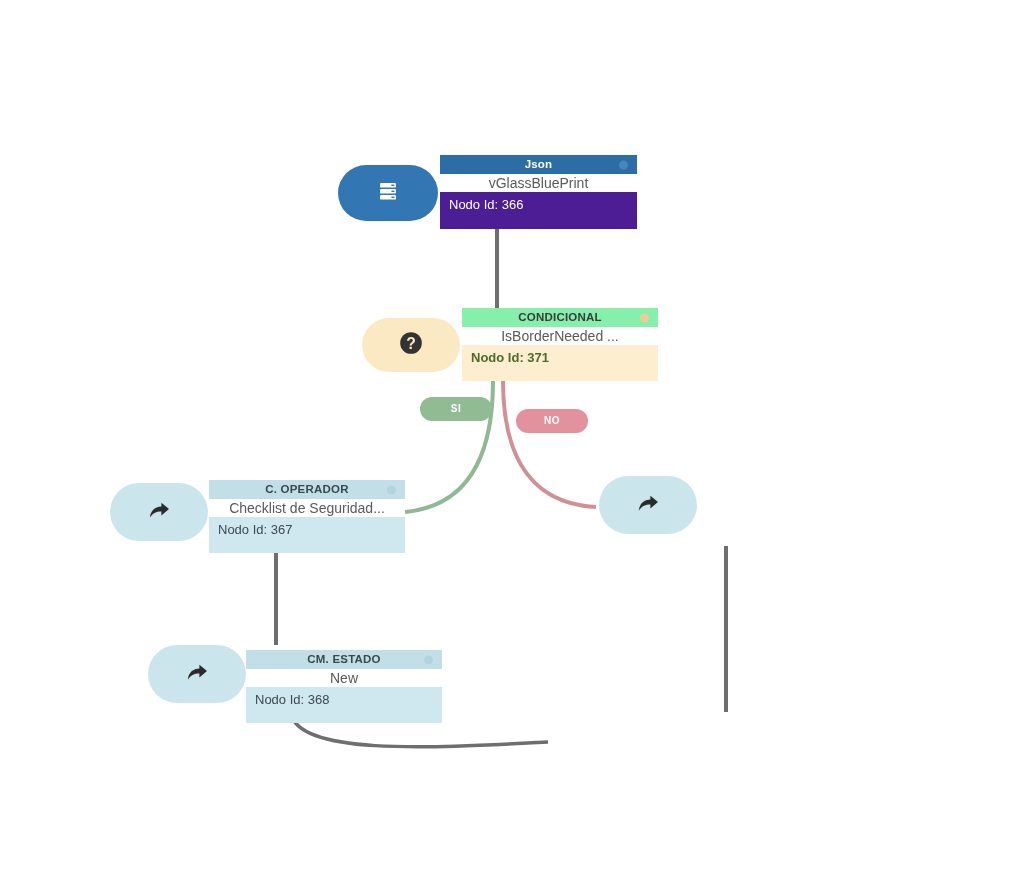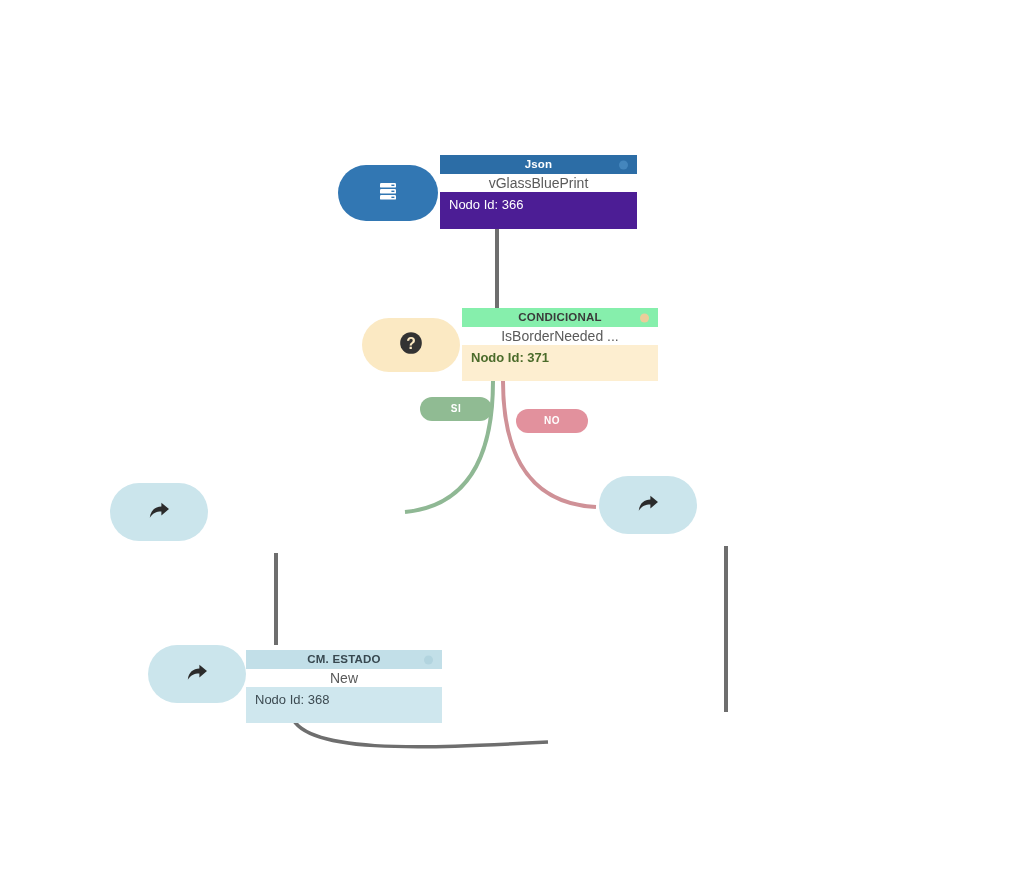--- a/index.html
+++ b/index.html
@@ -184,20 +184,30 @@
   </div>
 
   <div class="node v-cyan" style="left:110px; top:480px; width:300px; height:78px;">
     <div class="badge" style="width:98px; height:58px; border-radius:29px; top:3px;">
       <span>
         <svg width="26" height="26" viewBox="0 0 24 24">
           <path d="M3.5 19.2 C4.2 12.2 8.6 9.0 14.2 8.8 L14.2 5.2 L21.2 11.1 L14.2 17.0 L14.2 13.3 C9.4 13.3 6.0 15.0 3.5 19.2 Z" fill="#2b2b2b"></path>
         </svg>
       </span>
     </div>
+    <div class="card" style="left:99px; top:0; width:196px; height:73px;">
+      <div class="card-header">
+        <span>C. OPERADOR</span>
+        <span class="hdr-dot"></span>
+      </div>
+      <div class="card-sub">Checklist de Seguridad...</div>
+      <div class="card-body">
+        <span>Nodo Id: 367</span>
+      </div>
+    </div>
   </div>
 
   <div class="node v-cyan" style="left:599px; top:473px; width:300px; height:78px;">
     <div class="badge" style="width:98px; height:58px; border-radius:29px; top:3px;">
       <span>
         <svg width="26" height="26" viewBox="0 0 24 24">
           <path d="M3.5 19.2 C4.2 12.2 8.6 9.0 14.2 8.8 L14.2 5.2 L21.2 11.1 L14.2 17.0 L14.2 13.3 C9.4 13.3 6.0 15.0 3.5 19.2 Z" fill="#2b2b2b"></path>
         </svg>
       </span>
     </div>

